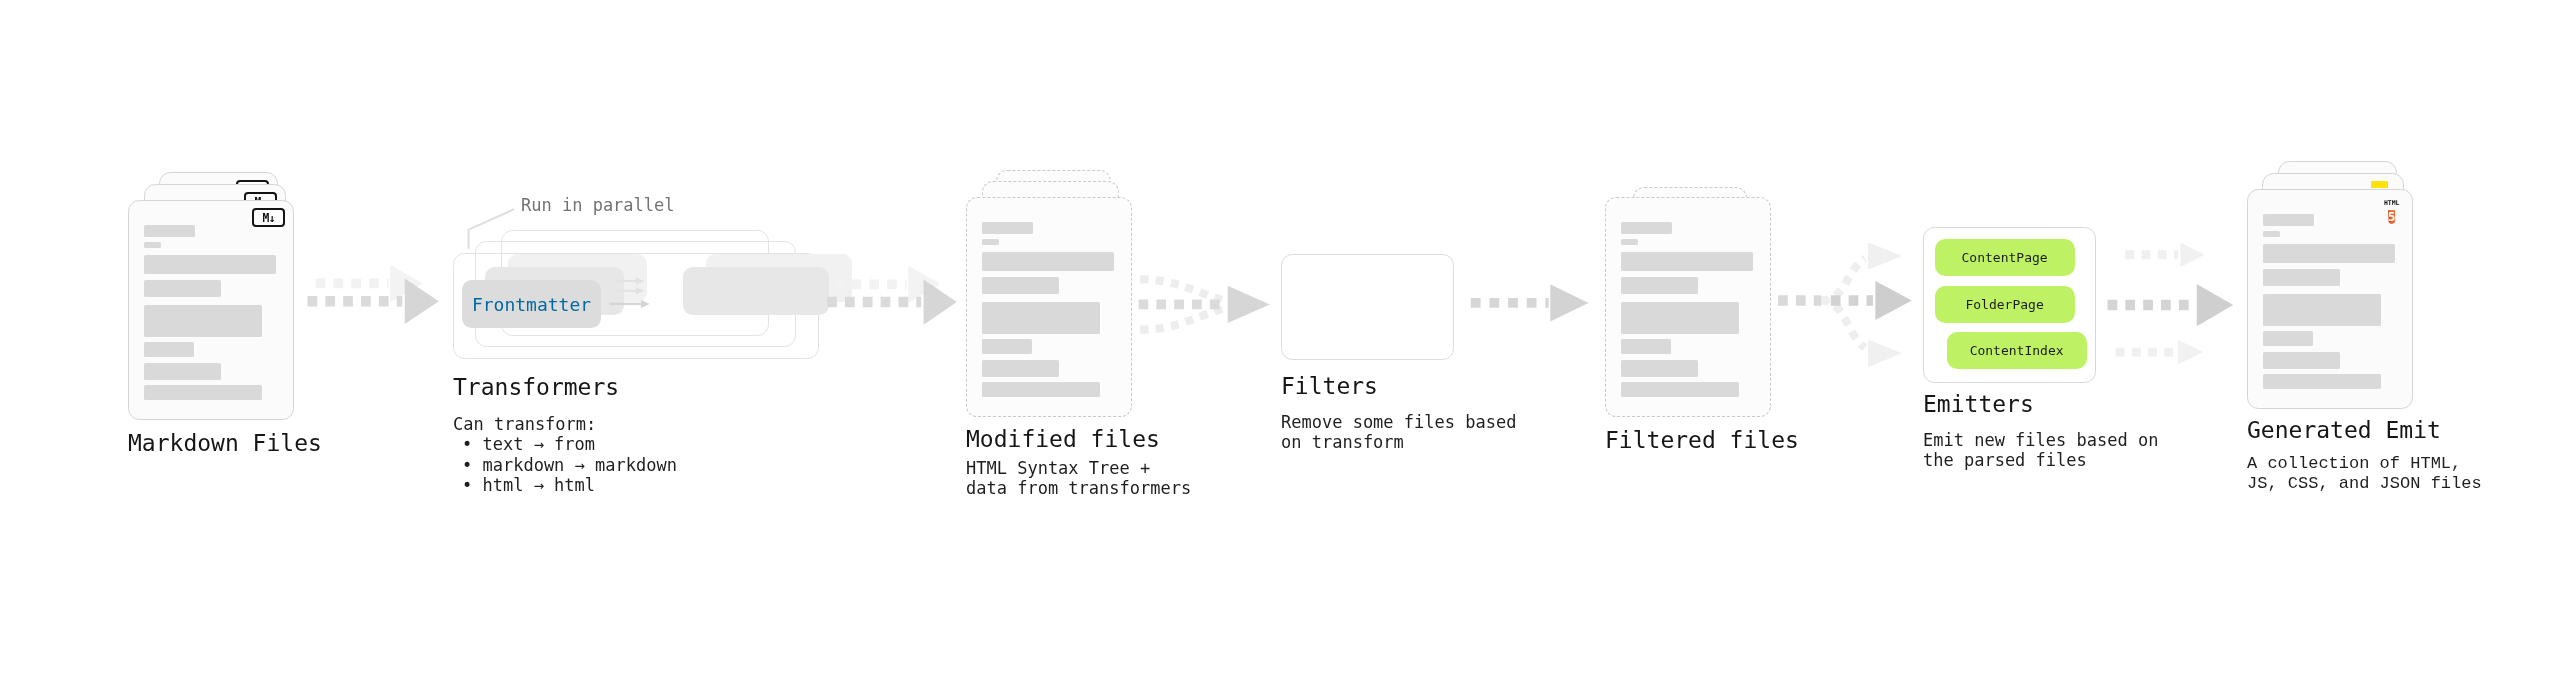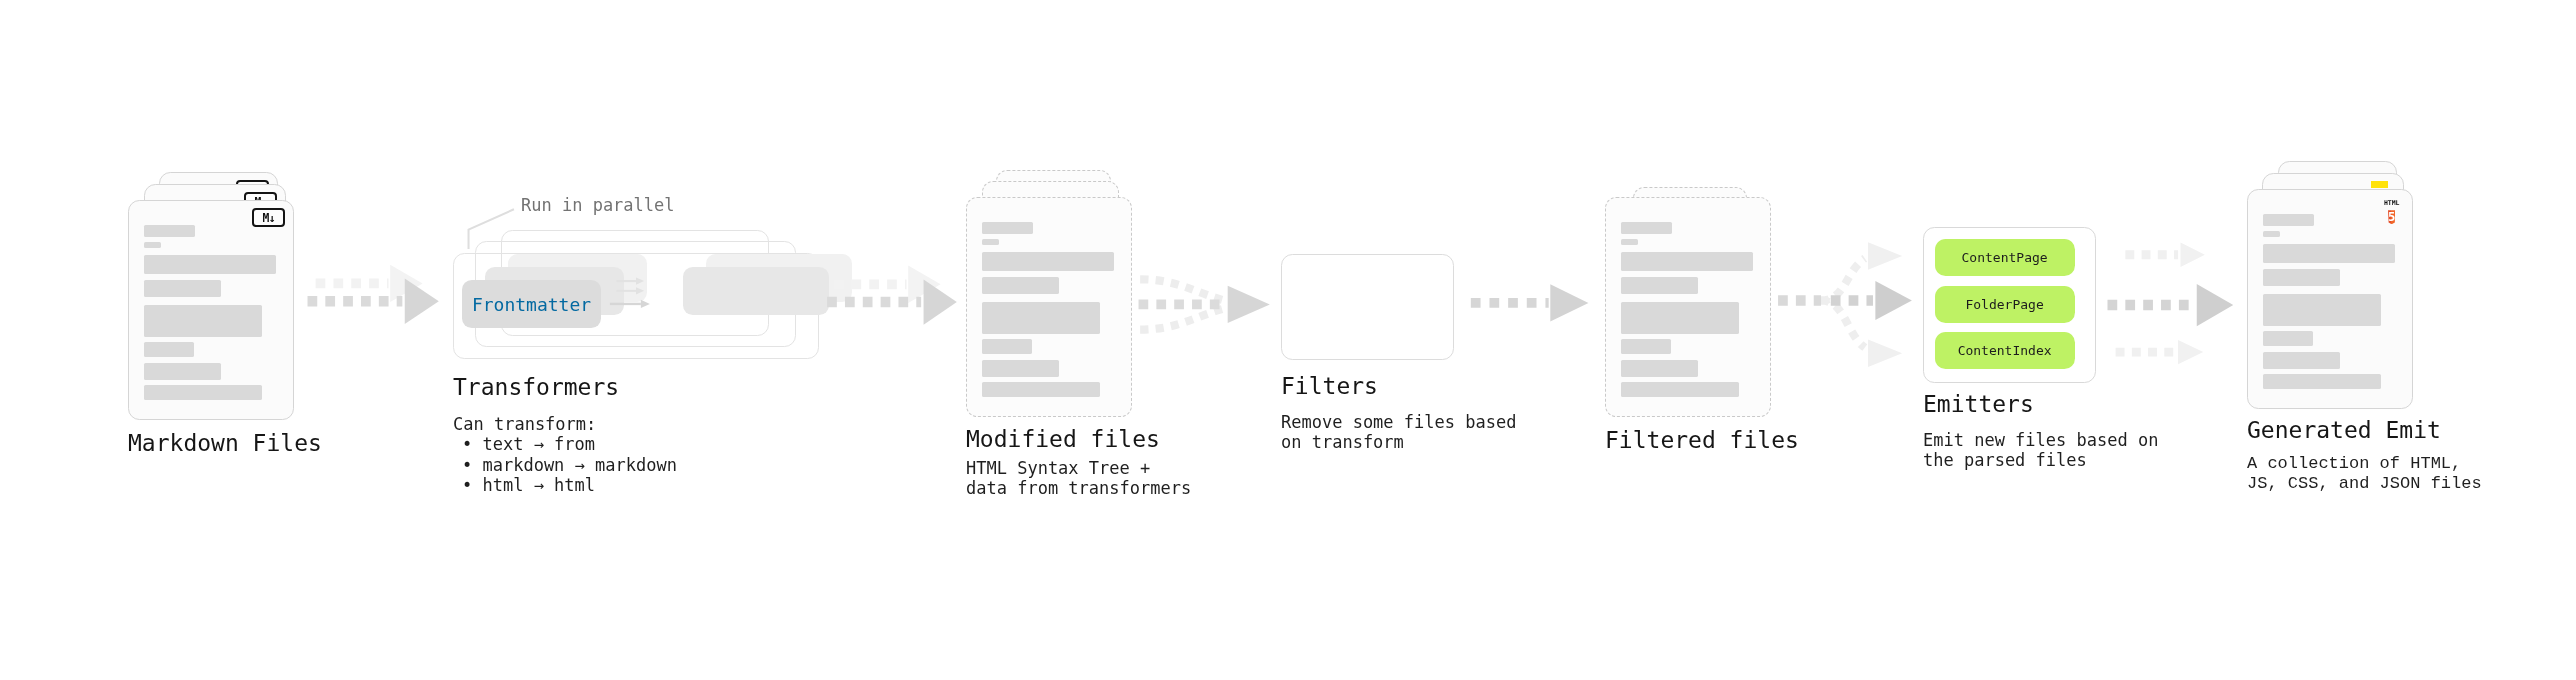--- a/index.html
+++ b/index.html
@@ -179,21 +179,21 @@
     <path d="M 58,82 C 88,82 88,122 112,140" fill="none" stroke="#eeeeee" stroke-width="10" stroke-dasharray="10 9"></path>
     <polygon points="116,130 116,164 158,147" fill="#f0f0f0"></polygon>
     <line x1="5" y1="82" x2="58" y2="82" stroke="#d9d9d9" stroke-width="13" stroke-dasharray="12 10"></line>
     <line x1="70" y1="82" x2="122" y2="82" stroke="#d2d2d2" stroke-width="13" stroke-dasharray="12 10"></line>
     <polygon points="125,58 125,106 170,82" fill="#cecece"></polygon>
   </svg>
 
   <div class="obox" style="left:1923px;top:227px;width:173px;height:156px;border-color:#d9d9d9;">
     <div class="epill" style="top:10.6px;">ContentPage</div>
     <div class="epill" style="top:58px;">FolderPage</div>
-    <div class="epill" style="top:104px;">ContentIndex</div>
+    <div class="epill" style="top:104px;margin-left:12px;">ContentIndex</div>
   </div>
   <div class="h" style="left:1923px;top:392px;">Emitters</div>
   <div class="sub" style="left:1923px;top:430px;">
     <div>Emit new files based on</div>
     <div>the parsed files</div>
   </div>
 
   <svg style="left:2101px;top:240px;" width="142" height="126" viewBox="0 0 175 155">
     <line x1="30" y1="18" x2="95" y2="18" stroke="#f0f0f0" stroke-width="11" stroke-dasharray="11 9"></line>
     <polygon points="98,3 98,33 128,18" fill="#f1f1f1"></polygon>

